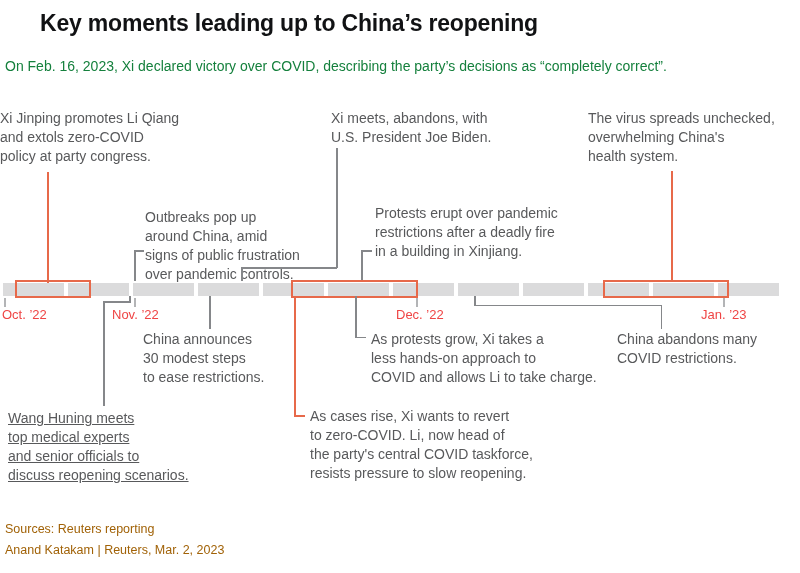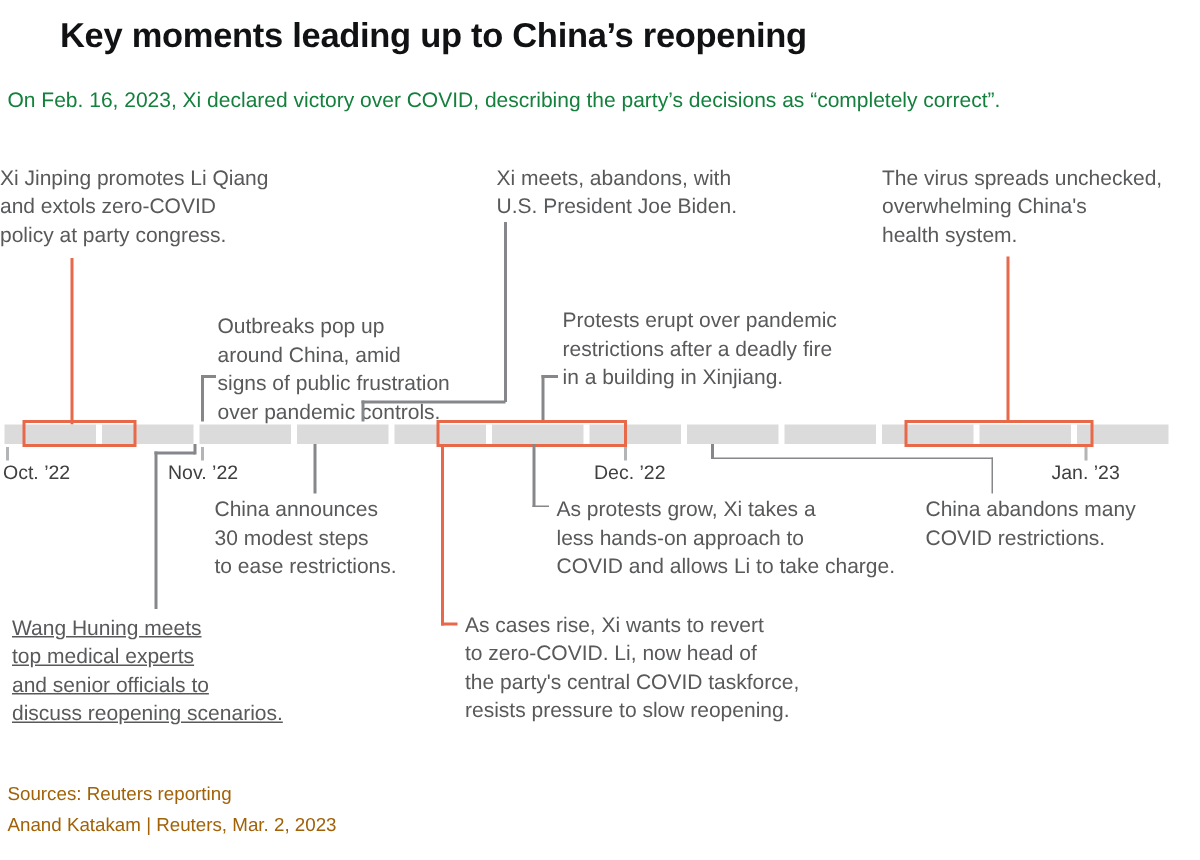--- a/index.html
+++ b/index.html
@@ -12,21 +12,21 @@
     letter-spacing:-0.2px;
     margin-left:36px;
   }
   .subtitle{
     position:absolute;left:5px;top:58px;font-size:14px;color:#15803d;
   }
   .ann{
     position:absolute;font-size:14px;line-height:19px;color:#58595b;white-space:pre-line;
   }
   .month{
-    position:absolute;font-size:13px;color:#404040;top:307px;white-space:nowrap;
+    position:absolute;font-size:13px;color:#ef4444;top:307px;white-space:nowrap;
   }
   .bar{
     position:absolute;left:3px;top:283px;width:776px;height:13px;display:flex;gap:4px;
   }
   .seg{flex:1 1 0;background:#dbdbdc;}
   .hl{
     position:absolute;top:280px;height:18px;border:2px solid #e7694a;background:transparent;
     box-sizing:border-box;
   }
   .ln{position:absolute;background:#85878a;}

